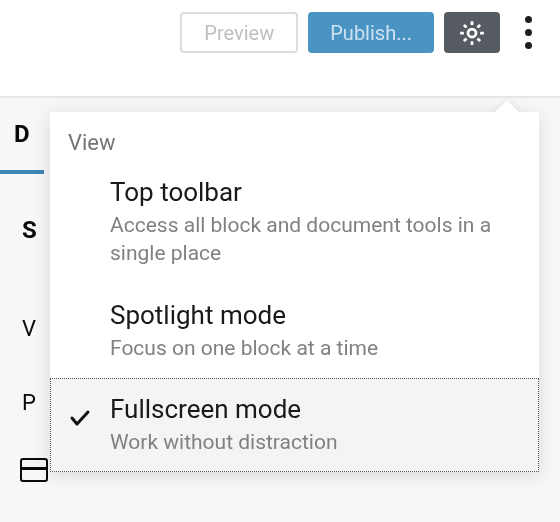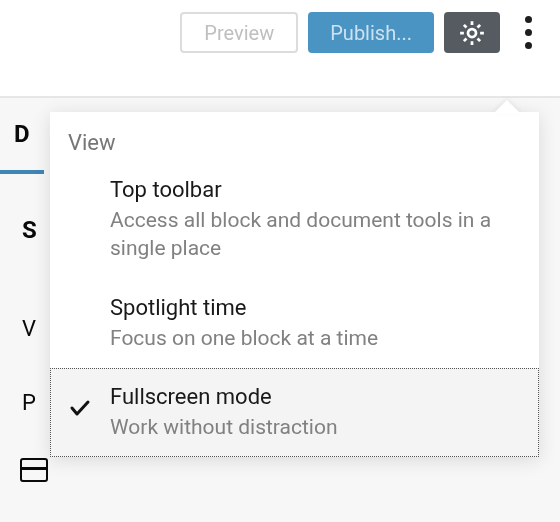--- a/index.html
+++ b/index.html
@@ -106,21 +106,21 @@
   .section-title {
     font-size: 22px;
     color: #767676;
     padding: 18px 18px 6px 18px;
   }
   .menu-item {
     padding: 16px 20px 16px 60px;
     position: relative;
   }
   .menu-item .title {
-    font-size: 22px;
+    font-size: 26px;
     color: #191919;
     margin-bottom: 4px;
   }
   .menu-item .desc {
     font-size: 21px;
     color: #818181;
     line-height: 1.35;
   }
   .menu-item.selected {
     background: #f4f4f4;
@@ -169,21 +169,21 @@
 
 <div class="popover">
   <div class="section-title">View</div>
 
   <div class="menu-item">
     <div class="title">Top toolbar</div>
     <div class="desc">Access all block and document tools in a single place</div>
   </div>
 
   <div class="menu-item">
-    <div class="title">Spotlight time</div>
+    <div class="title">Spotlight mode</div>
     <div class="desc">Focus on one block at a time</div>
   </div>
 
   <div class="menu-item selected">
     <span class="check">
       <svg width="24" height="24" viewBox="0 0 24 24" fill="none" stroke="#111" stroke-width="3" stroke-linecap="round" stroke-linejoin="round">
         <polyline points="4 12 9 18 20 6"></polyline>
       </svg>
     </span>
     <div class="title">Fullscreen mode</div>

